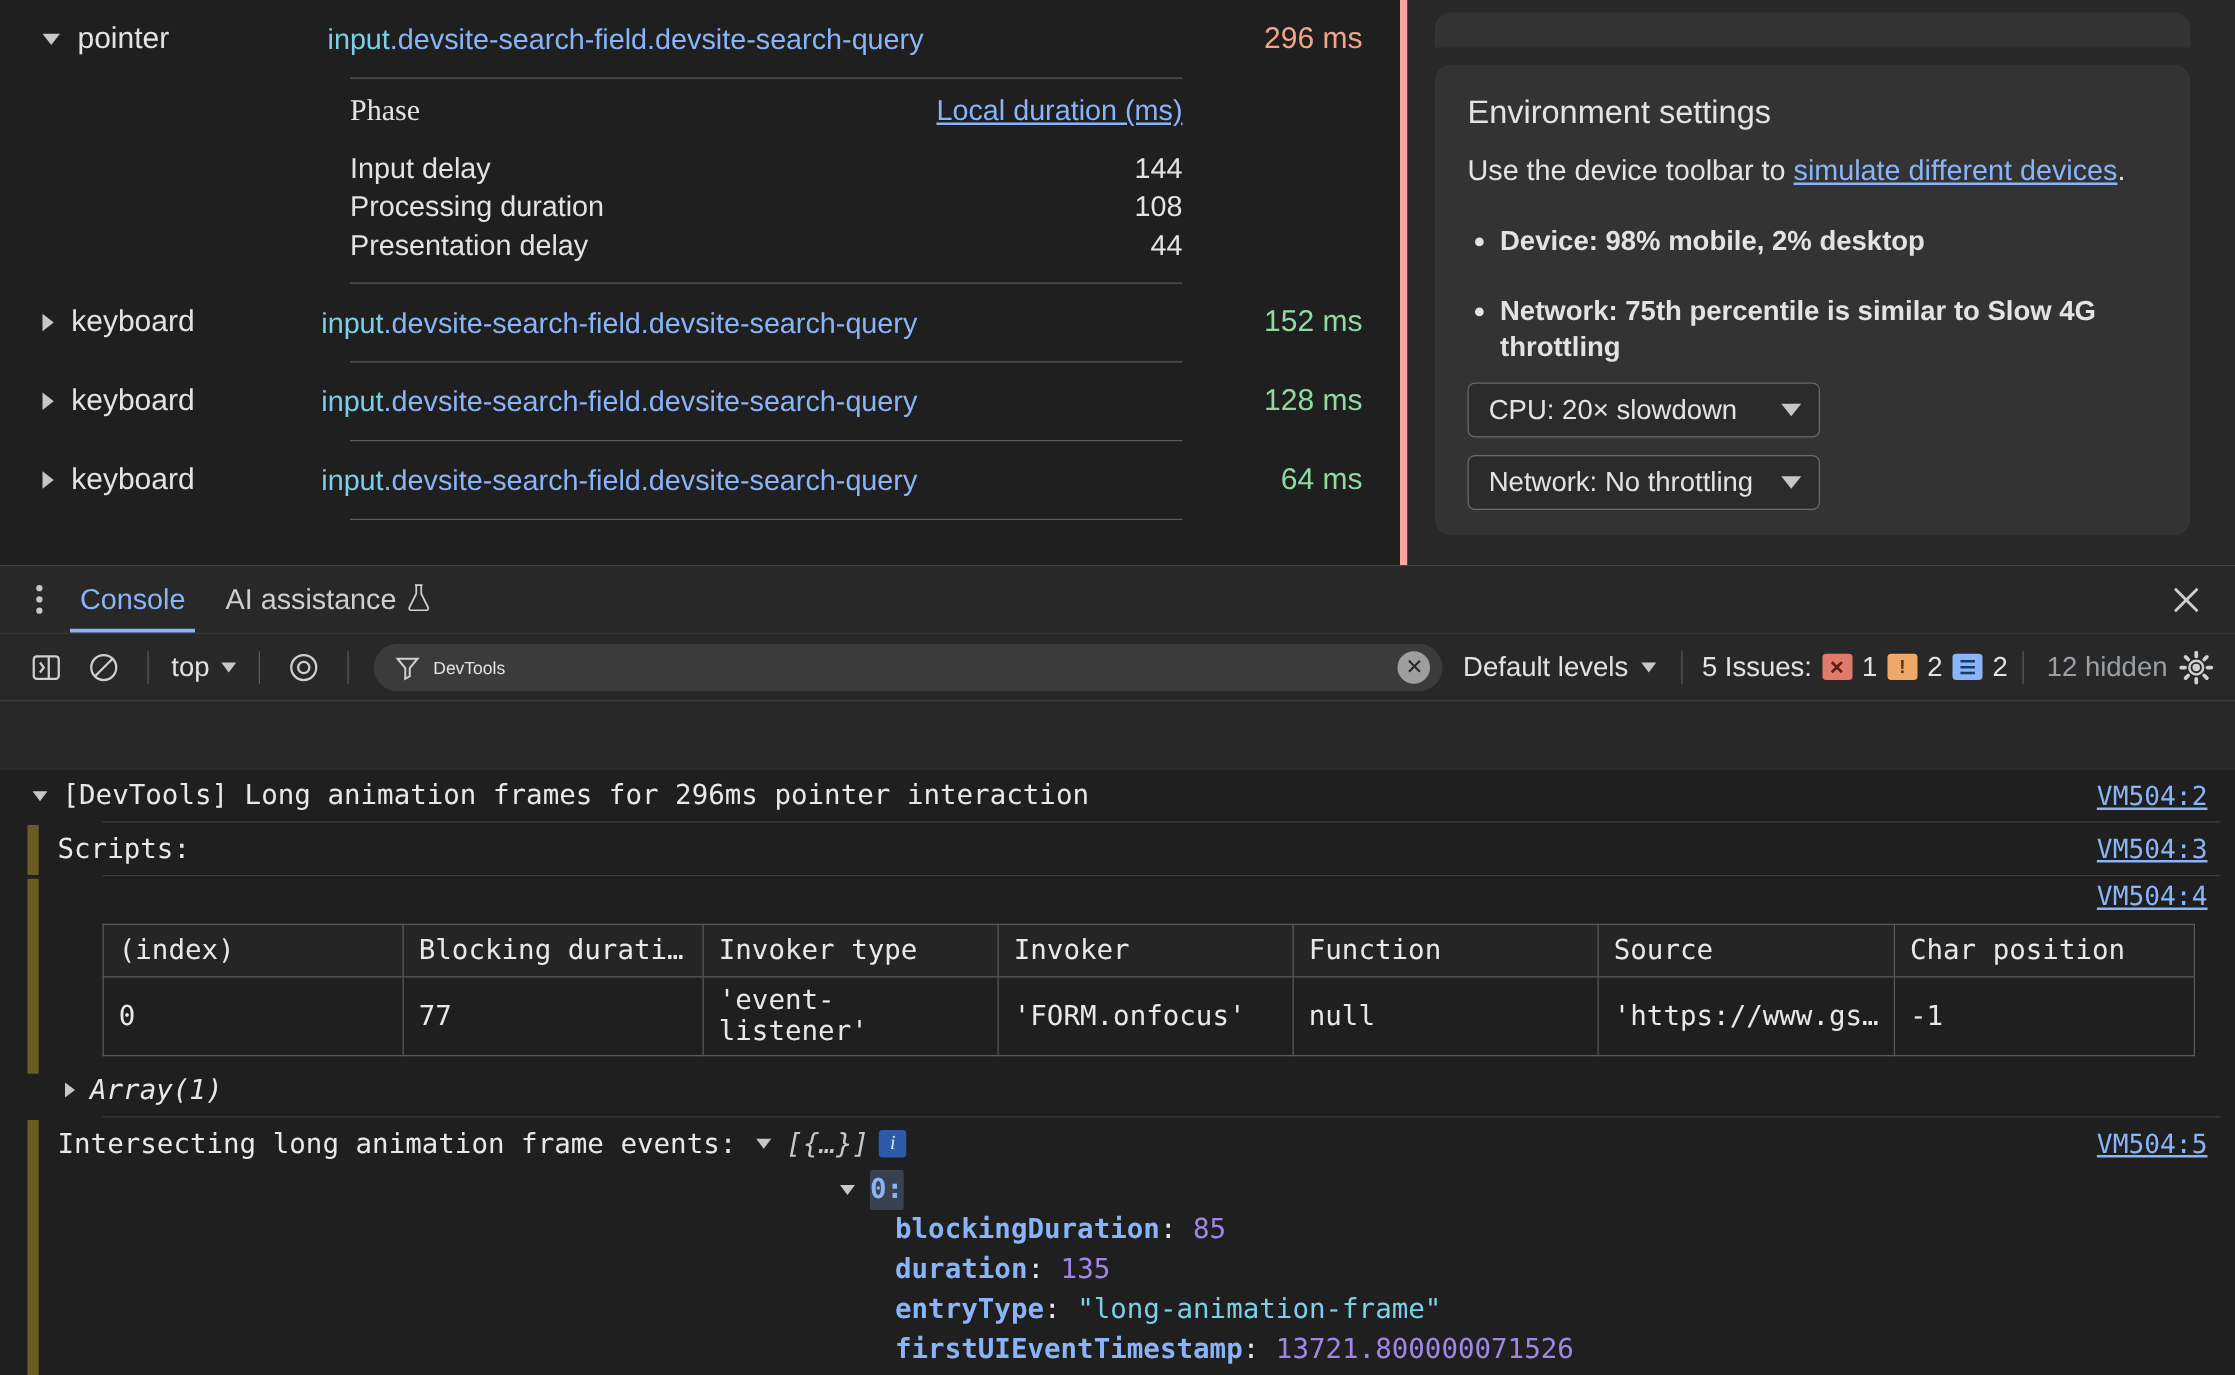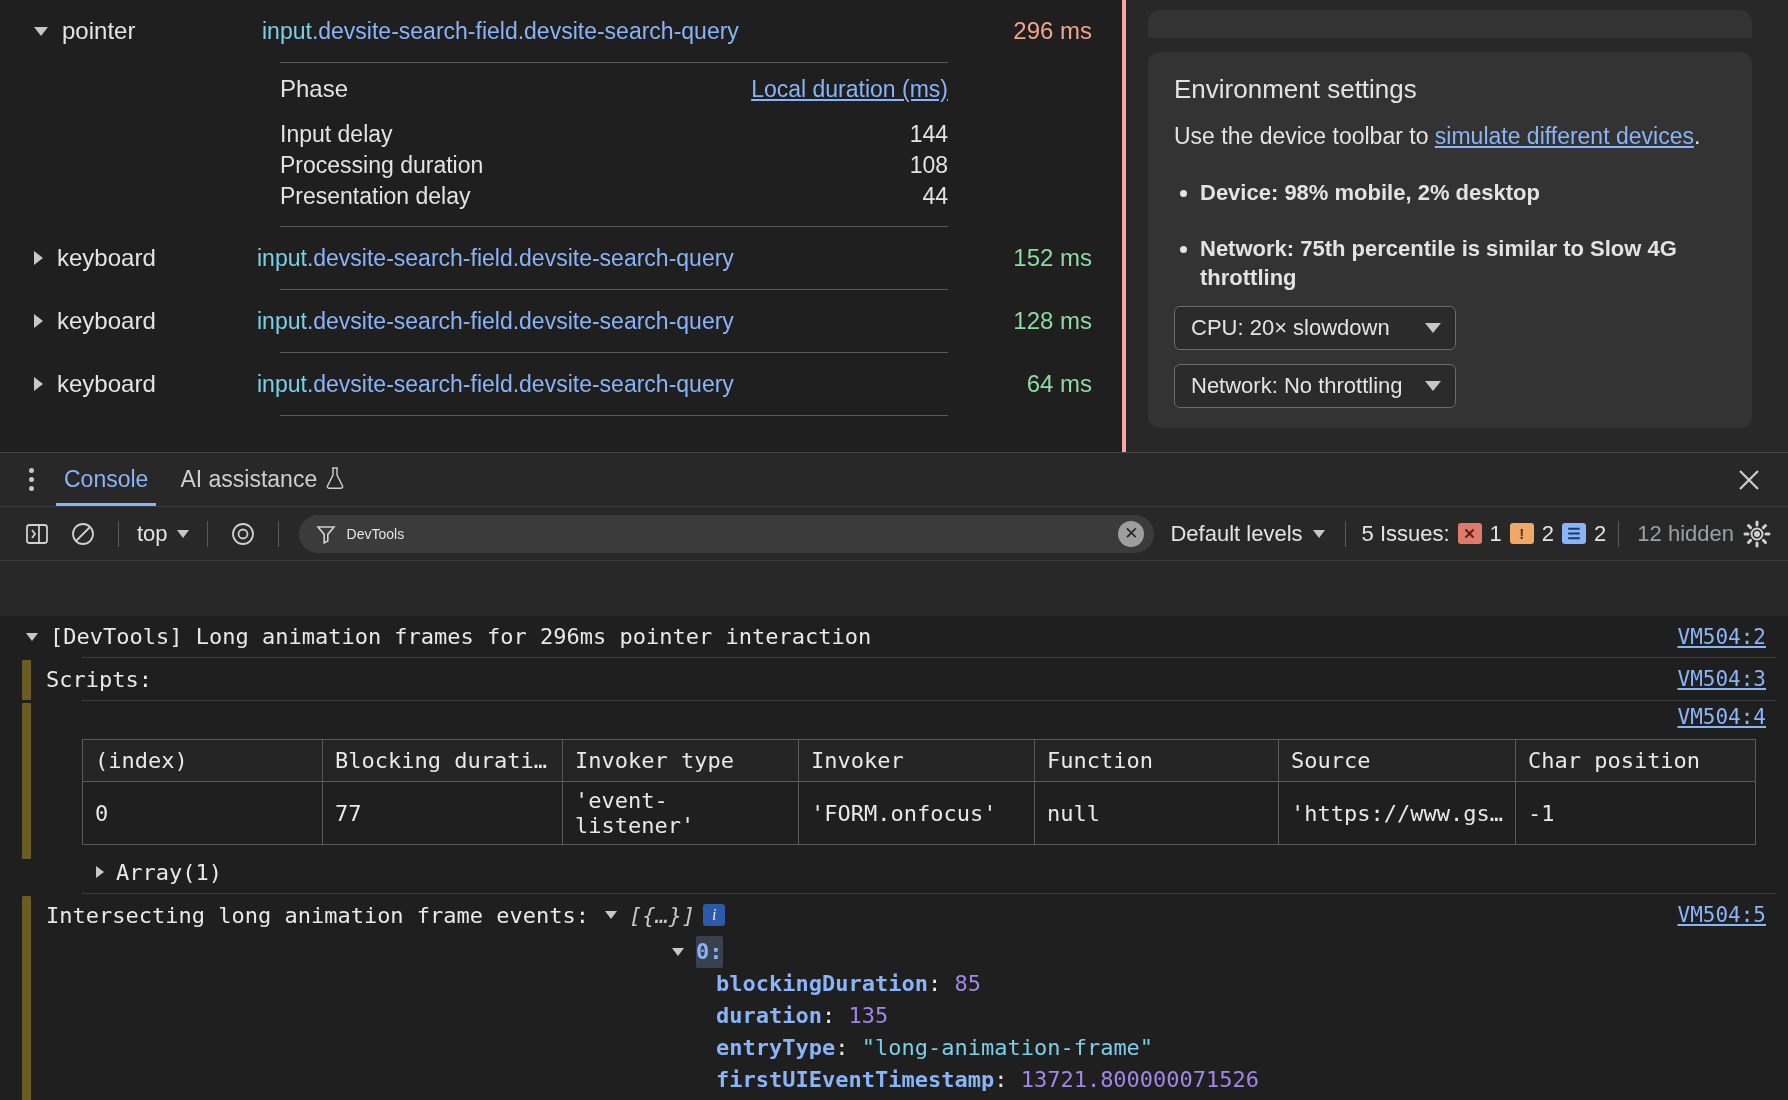--- a/index.html
+++ b/index.html
@@ -12,21 +12,21 @@
   body { position: relative; }
 
   
   #perf-pane {
     position: absolute; left: 0; top: 0; width: 1788px; height: 452px;
     background: #1f1f1f; display: flex;
   }
   #perf-left {
     width: 1126px; height: 100%; background: #1f1f1f;
     position: relative; overflow: hidden;
-    border-right: 4px solid #fca5a5;
+    border-right: 6px solid #fca5a5;
   }
   .interaction-row {
     display: flex; align-items: center;
     height: 62px; padding-left: 34px;
     position: relative;
   }
   .tri {
     width: 0; height: 0; flex: none; margin-right: 14px;
   }
   .tri.down {
@@ -56,21 +56,21 @@
   .hr-line {
     height: 1px; background: #5a5a5a; margin-left: 280px; margin-right: 174px;
   }
 
   
   .phase-table { padding: 12px 174px 14px 280px; }
   .phase-head {
     display: flex; justify-content: space-between; align-items: baseline;
     margin-bottom: 16px;
   }
-  .phase-head .ph-label { color: #e3e3e3; font-size: 24px; }
+  .phase-head .ph-label { color: #e3e3e3; font-size: 24px; font-family: Liberation Serif, serif; }
   .phase-head .ph-dur {
     color: #8ab4f8; font-size: 23px; text-decoration: underline;
     cursor: pointer;
   }
   .phase-row {
     display: flex; justify-content: space-between;
     color: #e3e3e3; font-size: 23px; line-height: 31px;
   }
 
   
@@ -184,21 +184,21 @@
   table.ctable th, table.ctable td {
     border: 1px solid #5a5a5a; padding: 6px 12px; text-align: left;
     font-family:"DejaVu Sans Mono", monospace; font-size: 22px; height: 42px;
   }
   table.ctable th { color:#e8e8e8; font-weight: normal; background:#252525;}
   table.ctable td { color:#e8e8e8; background:#1f1f1f;}
   .t-num { color:#a186e8; }
   .t-str { color:#7bd0e8; }
   .t-null { color:#8a8a8a; }
 
-  .obj-row { padding-left: 96px; display:flex; align-items:center; gap:0; min-height:42px;}
+  .obj-row { padding-left: 52px; display:flex; align-items:center; gap:0; min-height:42px;font-style:italic;}
   .prop-line { font-family:"DejaVu Sans Mono", monospace; font-size:22px; line-height:32px; }
   .pkey { color:#8ab4f8; font-weight:bold; }
   .pnum { color:#a186e8; }
   .pstr { color:#7bd0e8; }
   .pidx { color:#8ab4f8; font-weight:bold; background:#38414d; border-radius:2px;}
   .ellip { color:#c7c7c7; font-style: italic; }
   .info-i {
     display:inline-flex;align-items:center;justify-content:center;
     width:22px;height:22px;background:#2d5aa8;color:#dbe6ff;border-radius:3px;
     font-size:16px;font-style:italic;font-family:"Liberation Serif",serif;

